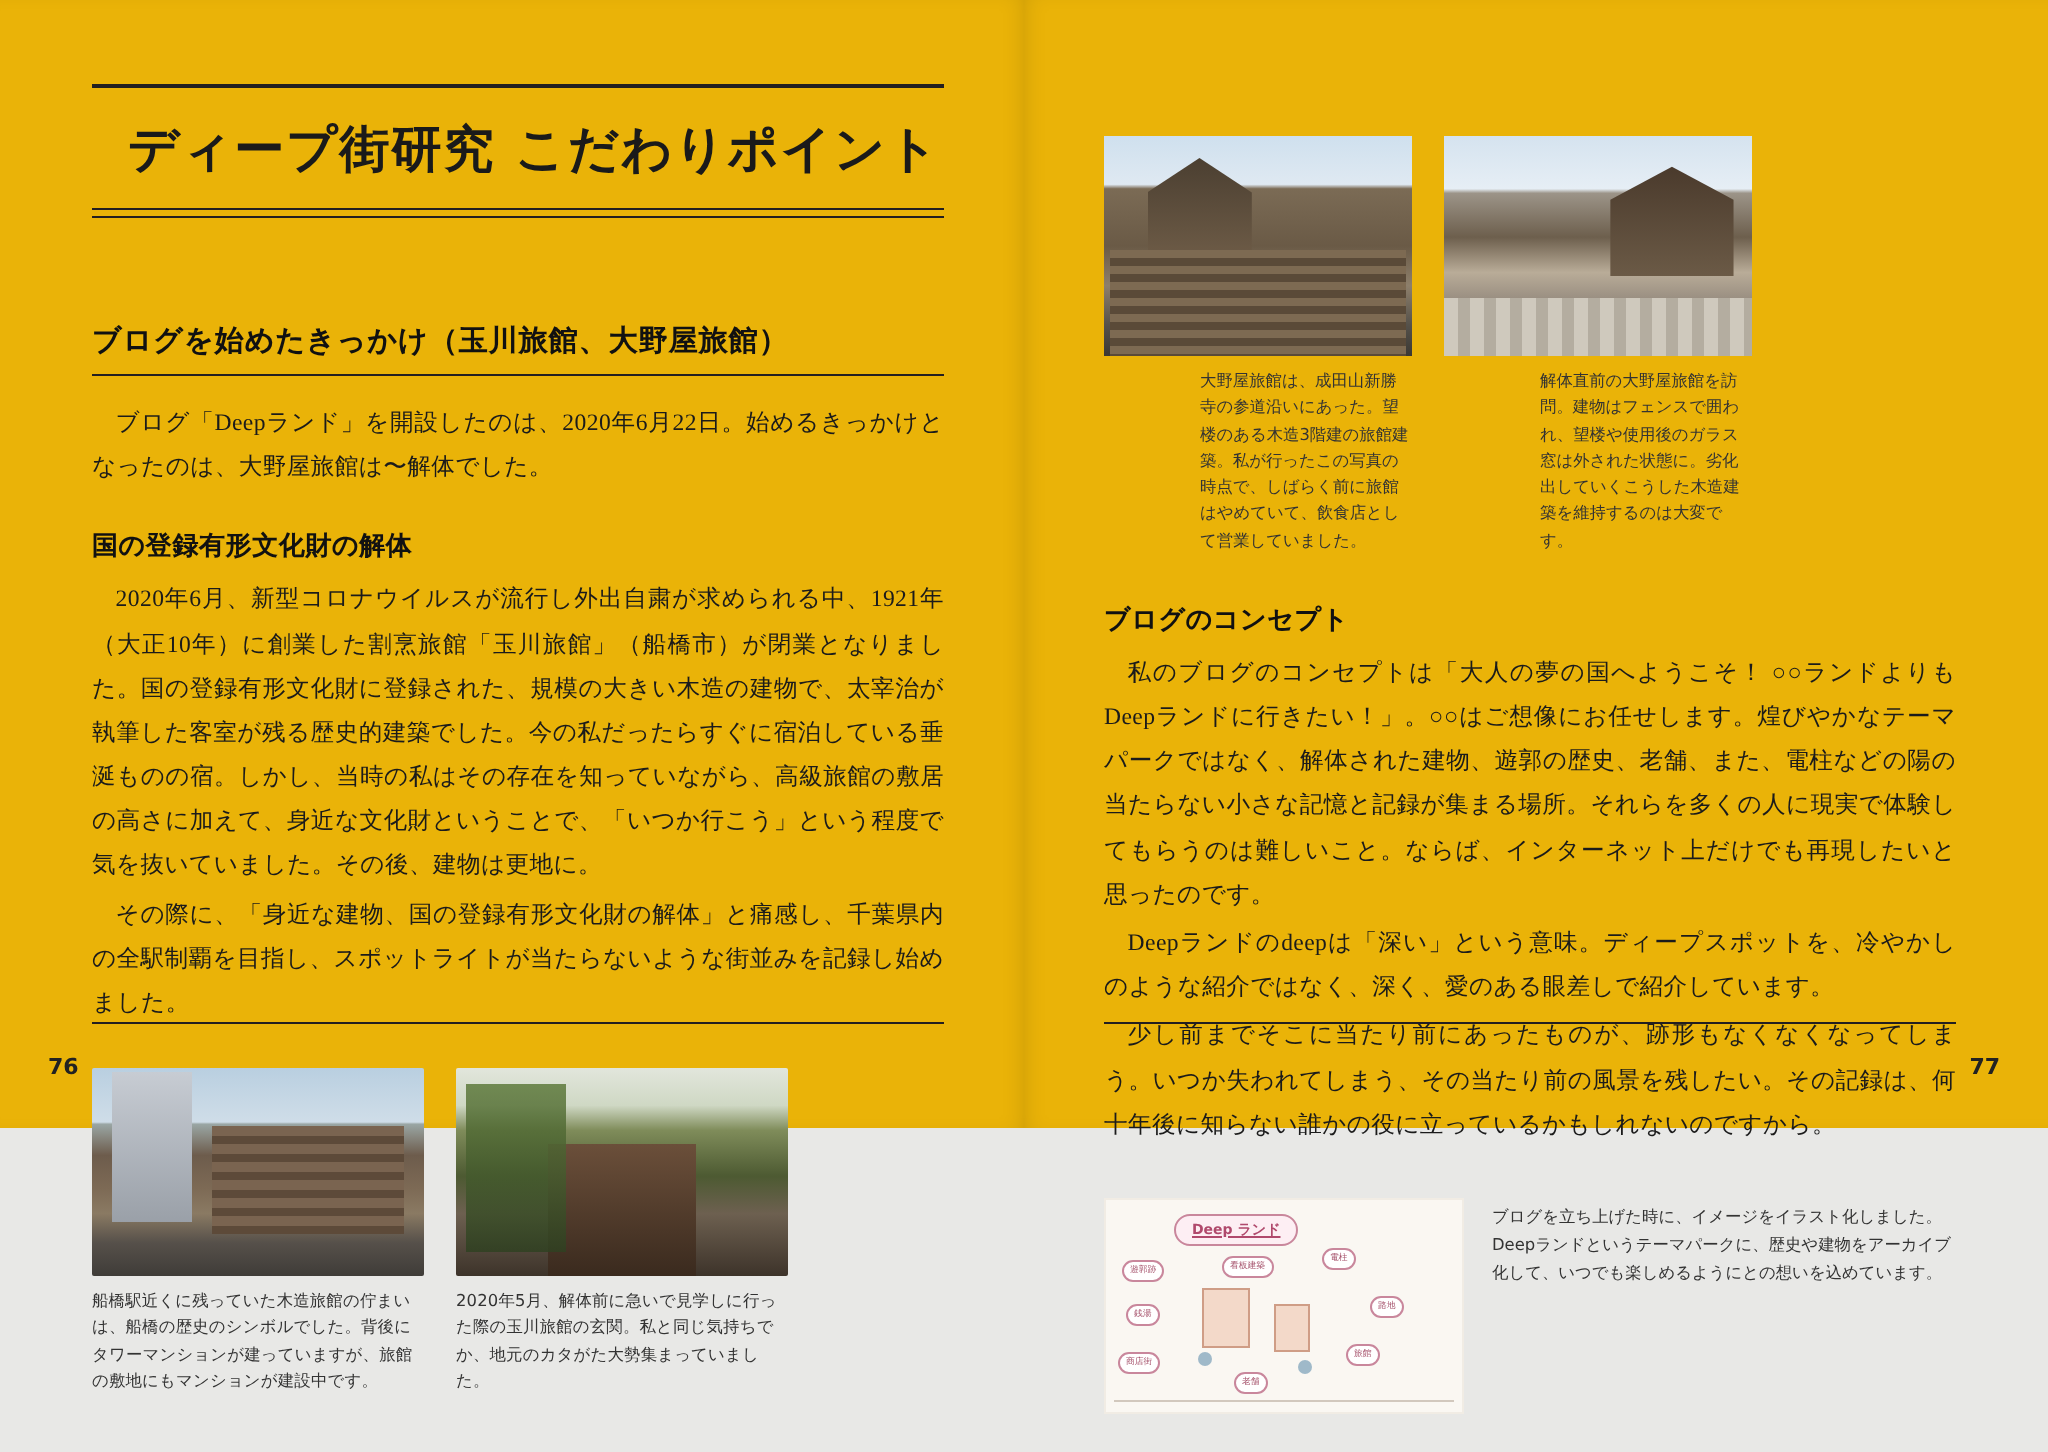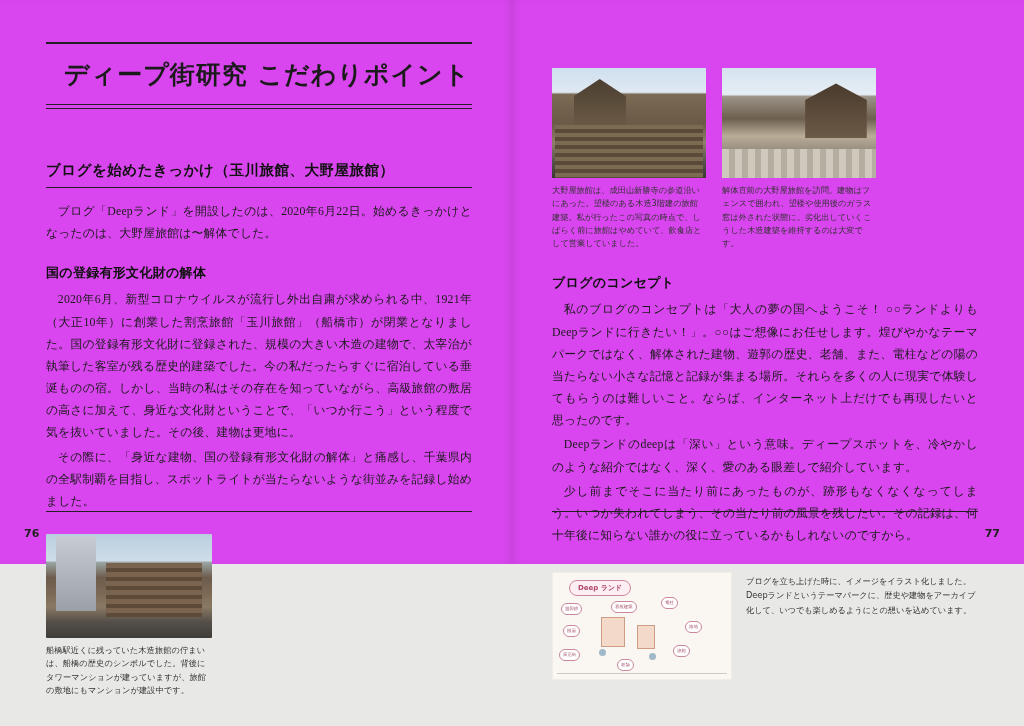--- a/index.html
+++ b/index.html
@@ -16,21 +16,21 @@
   .spread {
     position: relative;
     width: 1024px;
     height: 726px;
     display: flex;
   }
   .page {
     position: relative;
     width: 512px;
     height: 564px;
-    background: #d946ef;
+    background: #eab308;
     box-sizing: border-box;
   }
   .page.left {
     padding: 34px 40px 0 46px;
     box-shadow: inset -6px 0 14px -10px rgba(0,0,0,0.25);
   }
   .page.right {
     padding: 34px 46px 0 40px;
     box-shadow: inset 6px 0 14px -10px rgba(0,0,0,0.25);
   }
@@ -216,20 +216,21 @@
     height: 110px;
     overflow: hidden;
     position: relative;
   }
   .fig-r .cap {
     font-family: "DejaVu Sans", sans-serif;
     font-size: 8.2px;
     line-height: 1.62;
     color: #333;
     margin-top: 6px;
+    margin-left: 48px;
   }
 
   
   .illo-row {
     display: flex;
     gap: 14px;
     margin-top: 26px;
     align-items: flex-start;
   }
   .illo {
@@ -247,30 +248,31 @@
     background: #fff;
     font-family: "DejaVu Sans", sans-serif;
     font-size: 4.4px;
     color: #a8566f;
     padding: 2px 3px;
     line-height: 1.2;
     white-space: nowrap;
   }
   .illo .banner {
     position: absolute;
-    left: 16px;
+    left: 34px;
     top: 7px;
     border: 1px solid #c9879c;
     border-radius: 10px;
     background: #fdeef3;
     font-family: "DejaVu Sans", sans-serif;
     font-size: 7px;
     color: #b0496c;
     padding: 2px 8px;
     font-weight: bold;
+    text-decoration: underline;
   }
   .illo .sketch {
     position: absolute;
     background: #f3d9c9;
     border: 1px solid #cf9d86;
   }
   .illo .dot {
     position: absolute;
     background: #9fb9c9;
     border-radius: 50%;
@@ -330,20 +332,24 @@
 
     <div class="sub-head">国の登録有形文化財の解体</div>
 
     <p class="body">2020年6月、新型コロナウイルスが流行し外出自粛が求められる中、1921年（大正10年）に創業した割烹旅館「玉川旅館」（船橋市）が閉業となりました。国の登録有形文化財に登録された、規模の大きい木造の建物で、太宰治が執筆した客室が残る歴史的建築でした。今の私だったらすぐに宿泊している垂涎ものの宿。しかし、当時の私はその存在を知っていながら、高級旅館の敷居の高さに加えて、身近な文化財ということで、「いつか行こう」という程度で気を抜いていました。その後、建物は更地に。</p>
     <p class="body">その際に、「身近な建物、国の登録有形文化財の解体」と痛感し、千葉県内の全駅制覇を目指し、スポットライトが当たらないような街並みを記録し始めました。</p>
 
     <div class="img-row">
       <div class="fig">
         <div class="ph ph-hotel1"></div>
         <div class="cap">船橋駅近くに残っていた木造旅館の佇まいは、船橋の歴史のシンボルでした。背後にタワーマンションが建っていますが、旅館の敷地にもマンションが建設中です。</div>
+      </div>
+      <div class="fig">
+        <div class="ph ph-gate"></div>
+        <div class="cap">2020年5月、解体前に急いで見学しに行った際の玉川旅館の玄関。私と同じ気持ちでか、地元のカタがた大勢集まっていました。</div>
       </div>
     </div>
 
     <div class="footer-rule"></div>
     <div class="folio l">76</div>
   </div>
 
   <div class="page right">
 
     <div class="img-row" style="margin-top:34px;">

